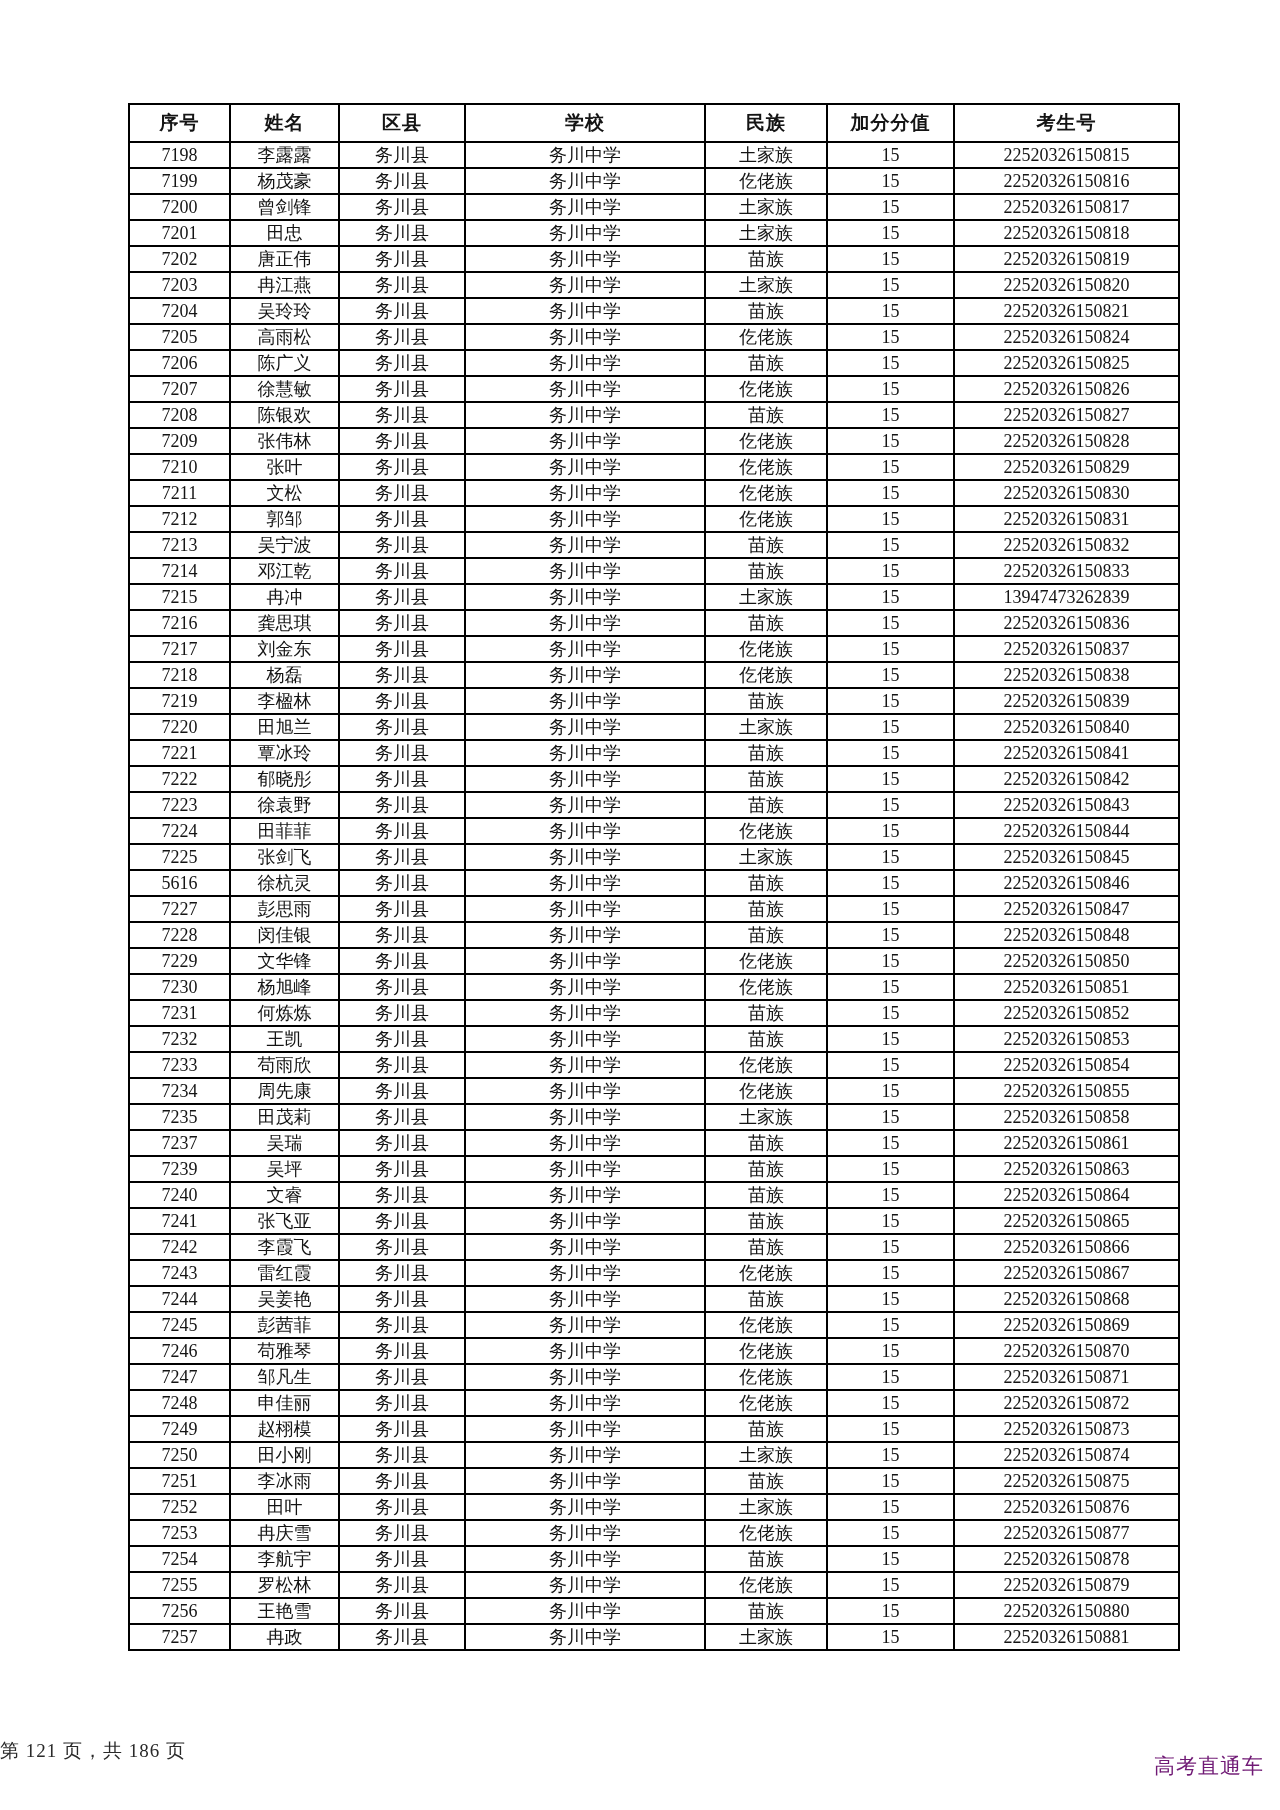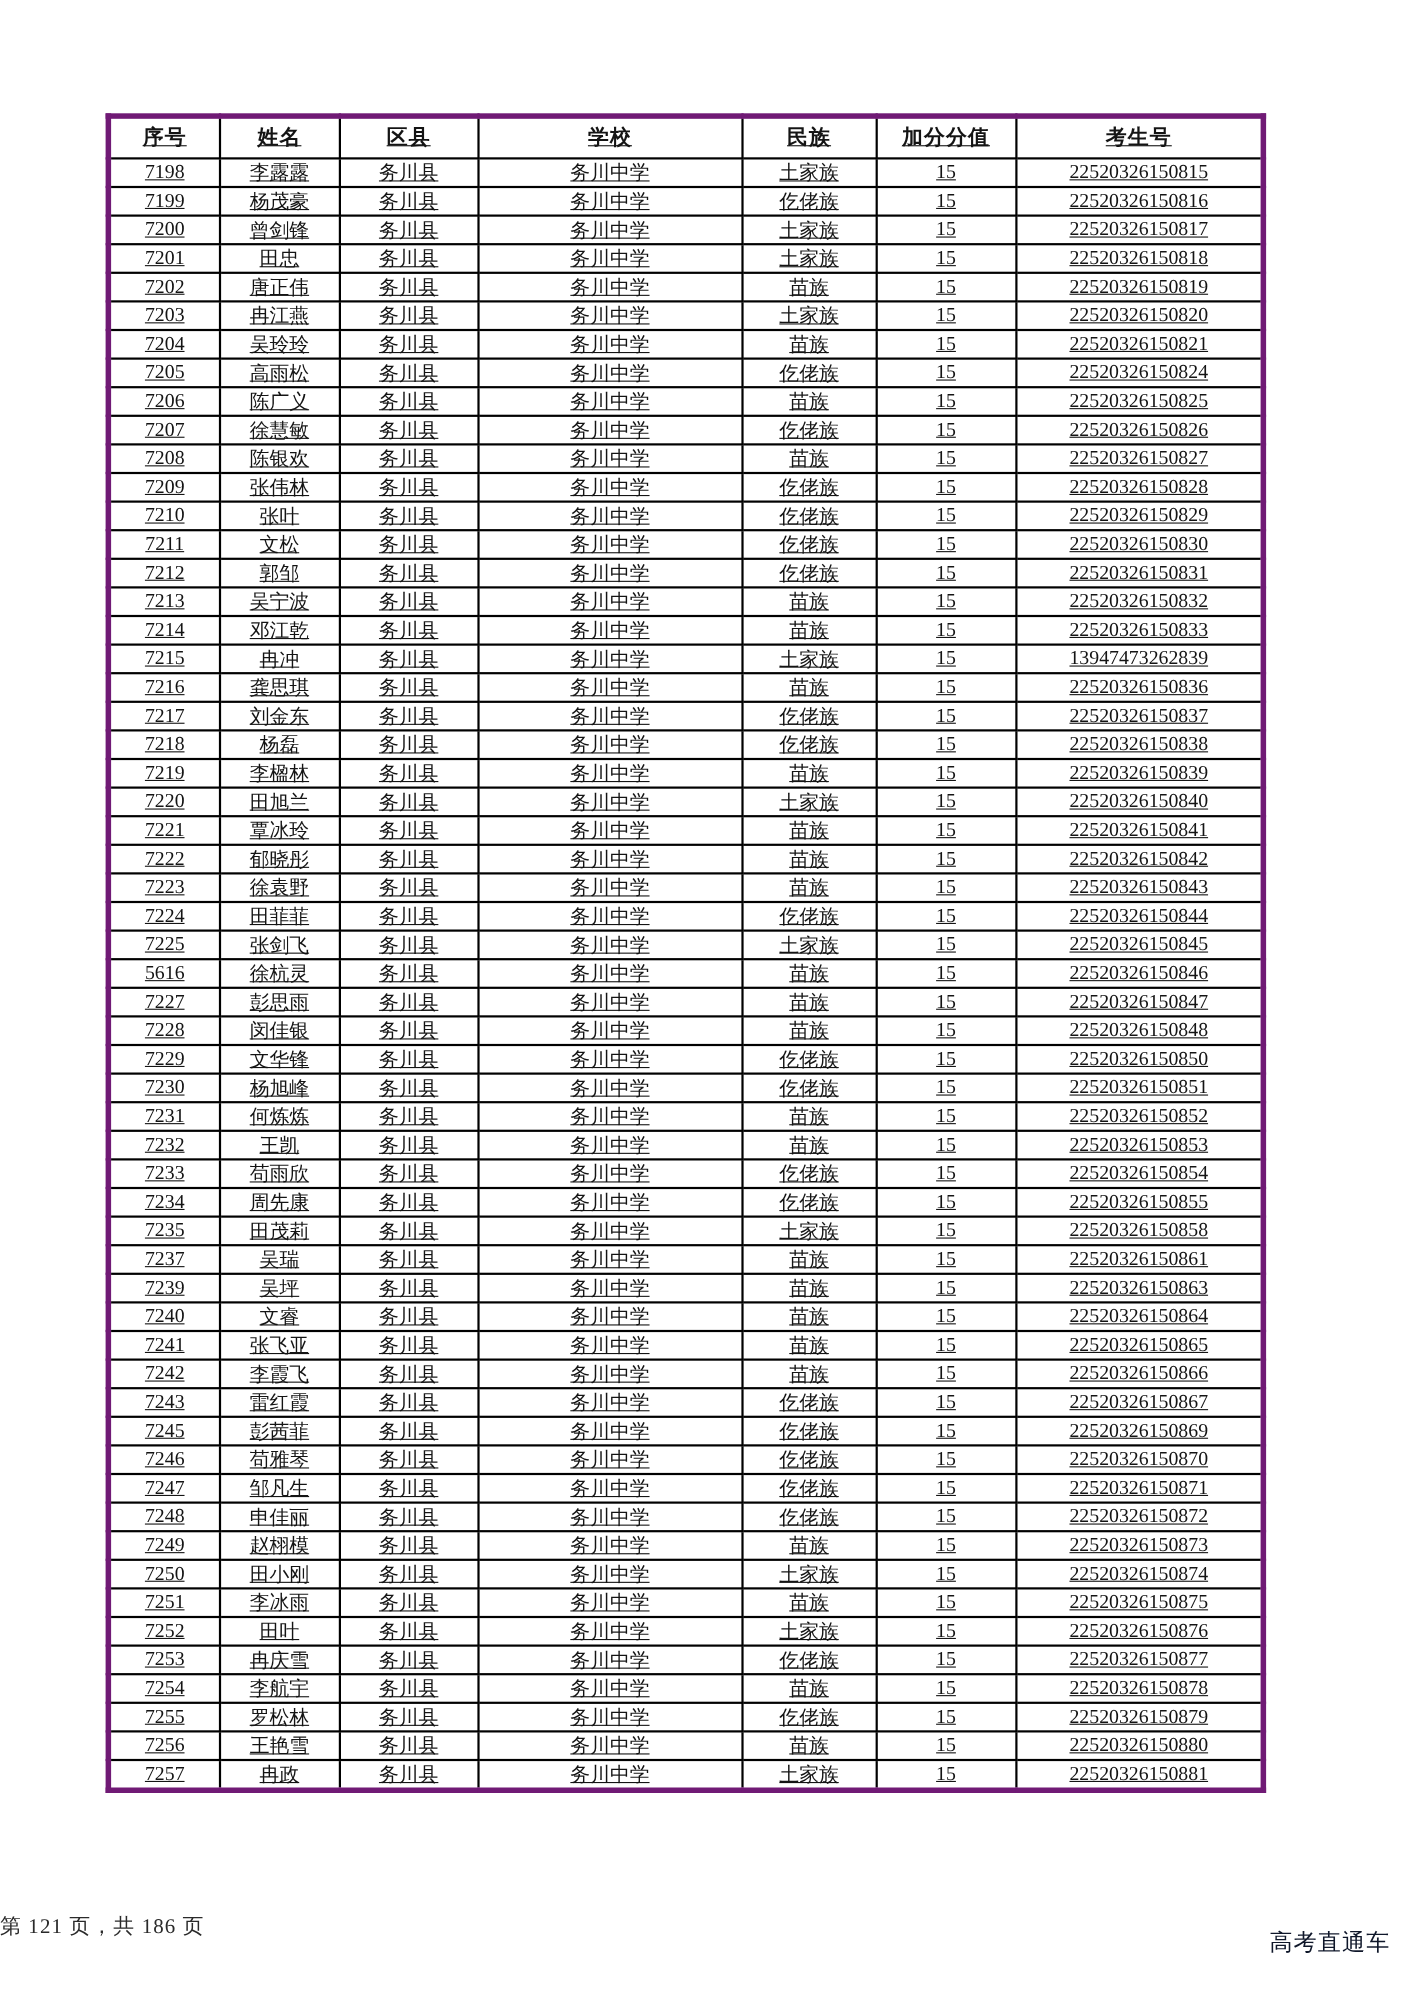--- a/index.html
+++ b/index.html
@@ -11,27 +11,26 @@
     position: relative;
     width: 1280px;
     height: 1810px;
     background: #ffffff;
     color: #141414;
     font-family: "Liberation Serif", "DejaVu Serif", serif;
     overflow: hidden;
   }
   table.roster {
     position: absolute;
-    left: 96px;
+    left: 128px;
     top: 103px;
     width: 1050px;
     border-collapse: collapse;
     table-layout: fixed;
-    border: 5px solid #701a75;
-    text-decoration: underline;
+    border: 1px solid #701a75;
   }
   table.roster th, table.roster td {
     border: 2px solid #000;
     text-align: center;
     vertical-align: middle;
     padding: 0;
     white-space: nowrap;
     overflow: hidden;
   }
   table.roster thead tr { height: 38px; }
@@ -60,21 +59,21 @@
     text-align: left;
     font-size: 19px;
     letter-spacing: 1px;
     color: #2a2a2a;
   }
   .watermark {
     position: absolute;
     top: 1752px;
     right: 16px;
     font-size: 21px;
-    color: #0f172a;
+    color: #701a75;
     font-family: "Liberation Sans", "DejaVu Sans", sans-serif;
     letter-spacing: 1px;
   }
 </style>
 </head>
 <body>
 
 <div class="page">
 
   <table class="roster">
@@ -489,20 +488,29 @@
         <tr>
           <td>7243</td>
           <td>雷红霞</td>
           <td>务川县</td>
           <td>务川中学</td>
           <td>仡佬族</td>
           <td>15</td>
           <td>22520326150867</td>
         </tr>
         <tr>
+          <td>7244</td>
+          <td>吴姜艳</td>
+          <td>务川县</td>
+          <td>务川中学</td>
+          <td>苗族</td>
+          <td>15</td>
+          <td>22520326150868</td>
+        </tr>
+        <tr>
           <td>7245</td>
           <td>彭茜菲</td>
           <td>务川县</td>
           <td>务川中学</td>
           <td>仡佬族</td>
           <td>15</td>
           <td>22520326150869</td>
         </tr>
         <tr>
           <td>7246</td>

